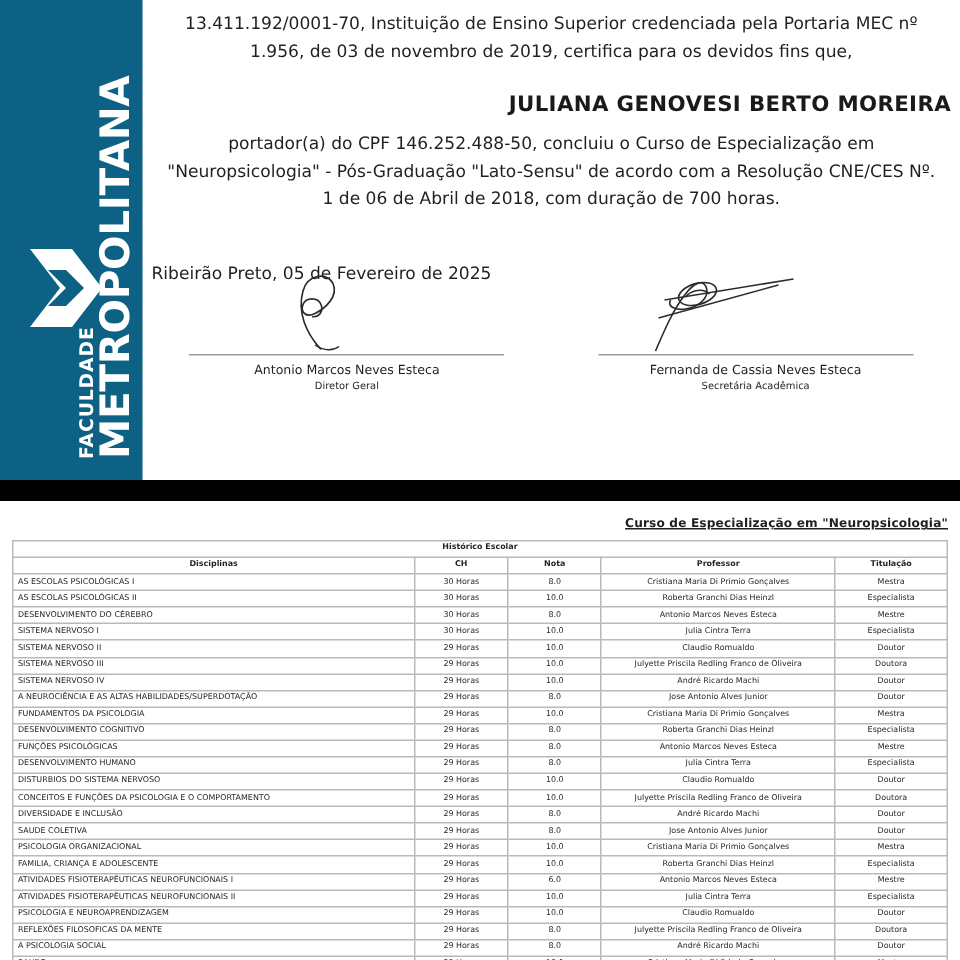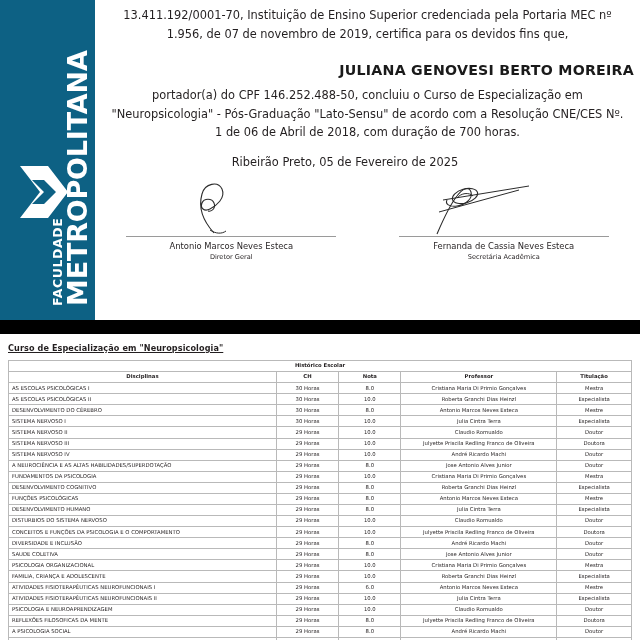--- a/index.html
+++ b/index.html
@@ -90,23 +90,23 @@
   #recipient-name {
     text-align: right;
     font-size: 14.2px;
     font-weight: bold;
     letter-spacing: 0.25px;
     margin-top: 19px;
     color: #1a1a1a;
   }
   #paragraph-block { margin-top: 8px; }
   #place-date {
-    text-align: center;
+    text-align: left;
     font-size: 11.4px;
-    margin-top: 13px;
+    margin-top: 33px;
     padding-right: 45px;
     color: #231f20;
   }
 
   
   #signatures {
     position: absolute;
     left: 95px;
     top: 178px;
     width: 545px;
@@ -148,20 +148,21 @@
     background: #ffffff;
     padding: 9px 8px 0 8px;
   }
   #course-title {
     font-size: 8.1px;
     font-weight: bold;
     text-decoration: underline;
     color: #231f20;
     margin-bottom: 7px;
     letter-spacing: 0.1px;
+    text-align: right;
   }
   table#grades {
     width: 100%;
     border-collapse: collapse;
     table-layout: fixed;
   }
   table#grades th, table#grades td {
     border: 1px solid #b9b9b9;
     font-size: 5.3px;
     line-height: 1;
@@ -205,21 +206,21 @@
     <div id="logo-mark">
       <svg width="52" height="56" viewBox="0 0 52 56">
         <path d="M2 2 L30 2 L50 28 L30 54 L2 54 L22 28 Z" fill="#ffffff"></path>
         <path d="M14 16 L26 16 L38 28 L26 40 L14 40 L26 28 Z" fill="#0d6184"></path>
       </svg>
     </div>
   </div>
 
   <div id="cert-body">
     <div class="cert-line">13.411.192/0001-70, Instituição de Ensino Superior credenciada pela Portaria MEC nº</div>
-    <div class="cert-line">1.956, de 07 de novembro de 2019, certifica para os devidos fins que,</div>
+    <div class="cert-line">1.956, de 03 de novembro de 2019, certifica para os devidos fins que,</div>
 
     <div id="recipient-name">JULIANA GENOVESI BERTO MOREIRA</div>
 
     <div id="paragraph-block">
       <div class="cert-line">portador(a) do CPF 146.252.488-50, concluiu o Curso de Especialização em</div>
       <div class="cert-line">"Neuropsicologia" - Pós-Graduação "Lato-Sensu" de acordo com a Resolução CNE/CES Nº.</div>
       <div class="cert-line">1 de 06 de Abril de 2018, com duração de 700 horas.</div>
     </div>
 
     <div id="place-date">Ribeirão Preto, 05 de Fevereiro de 2025</div>

